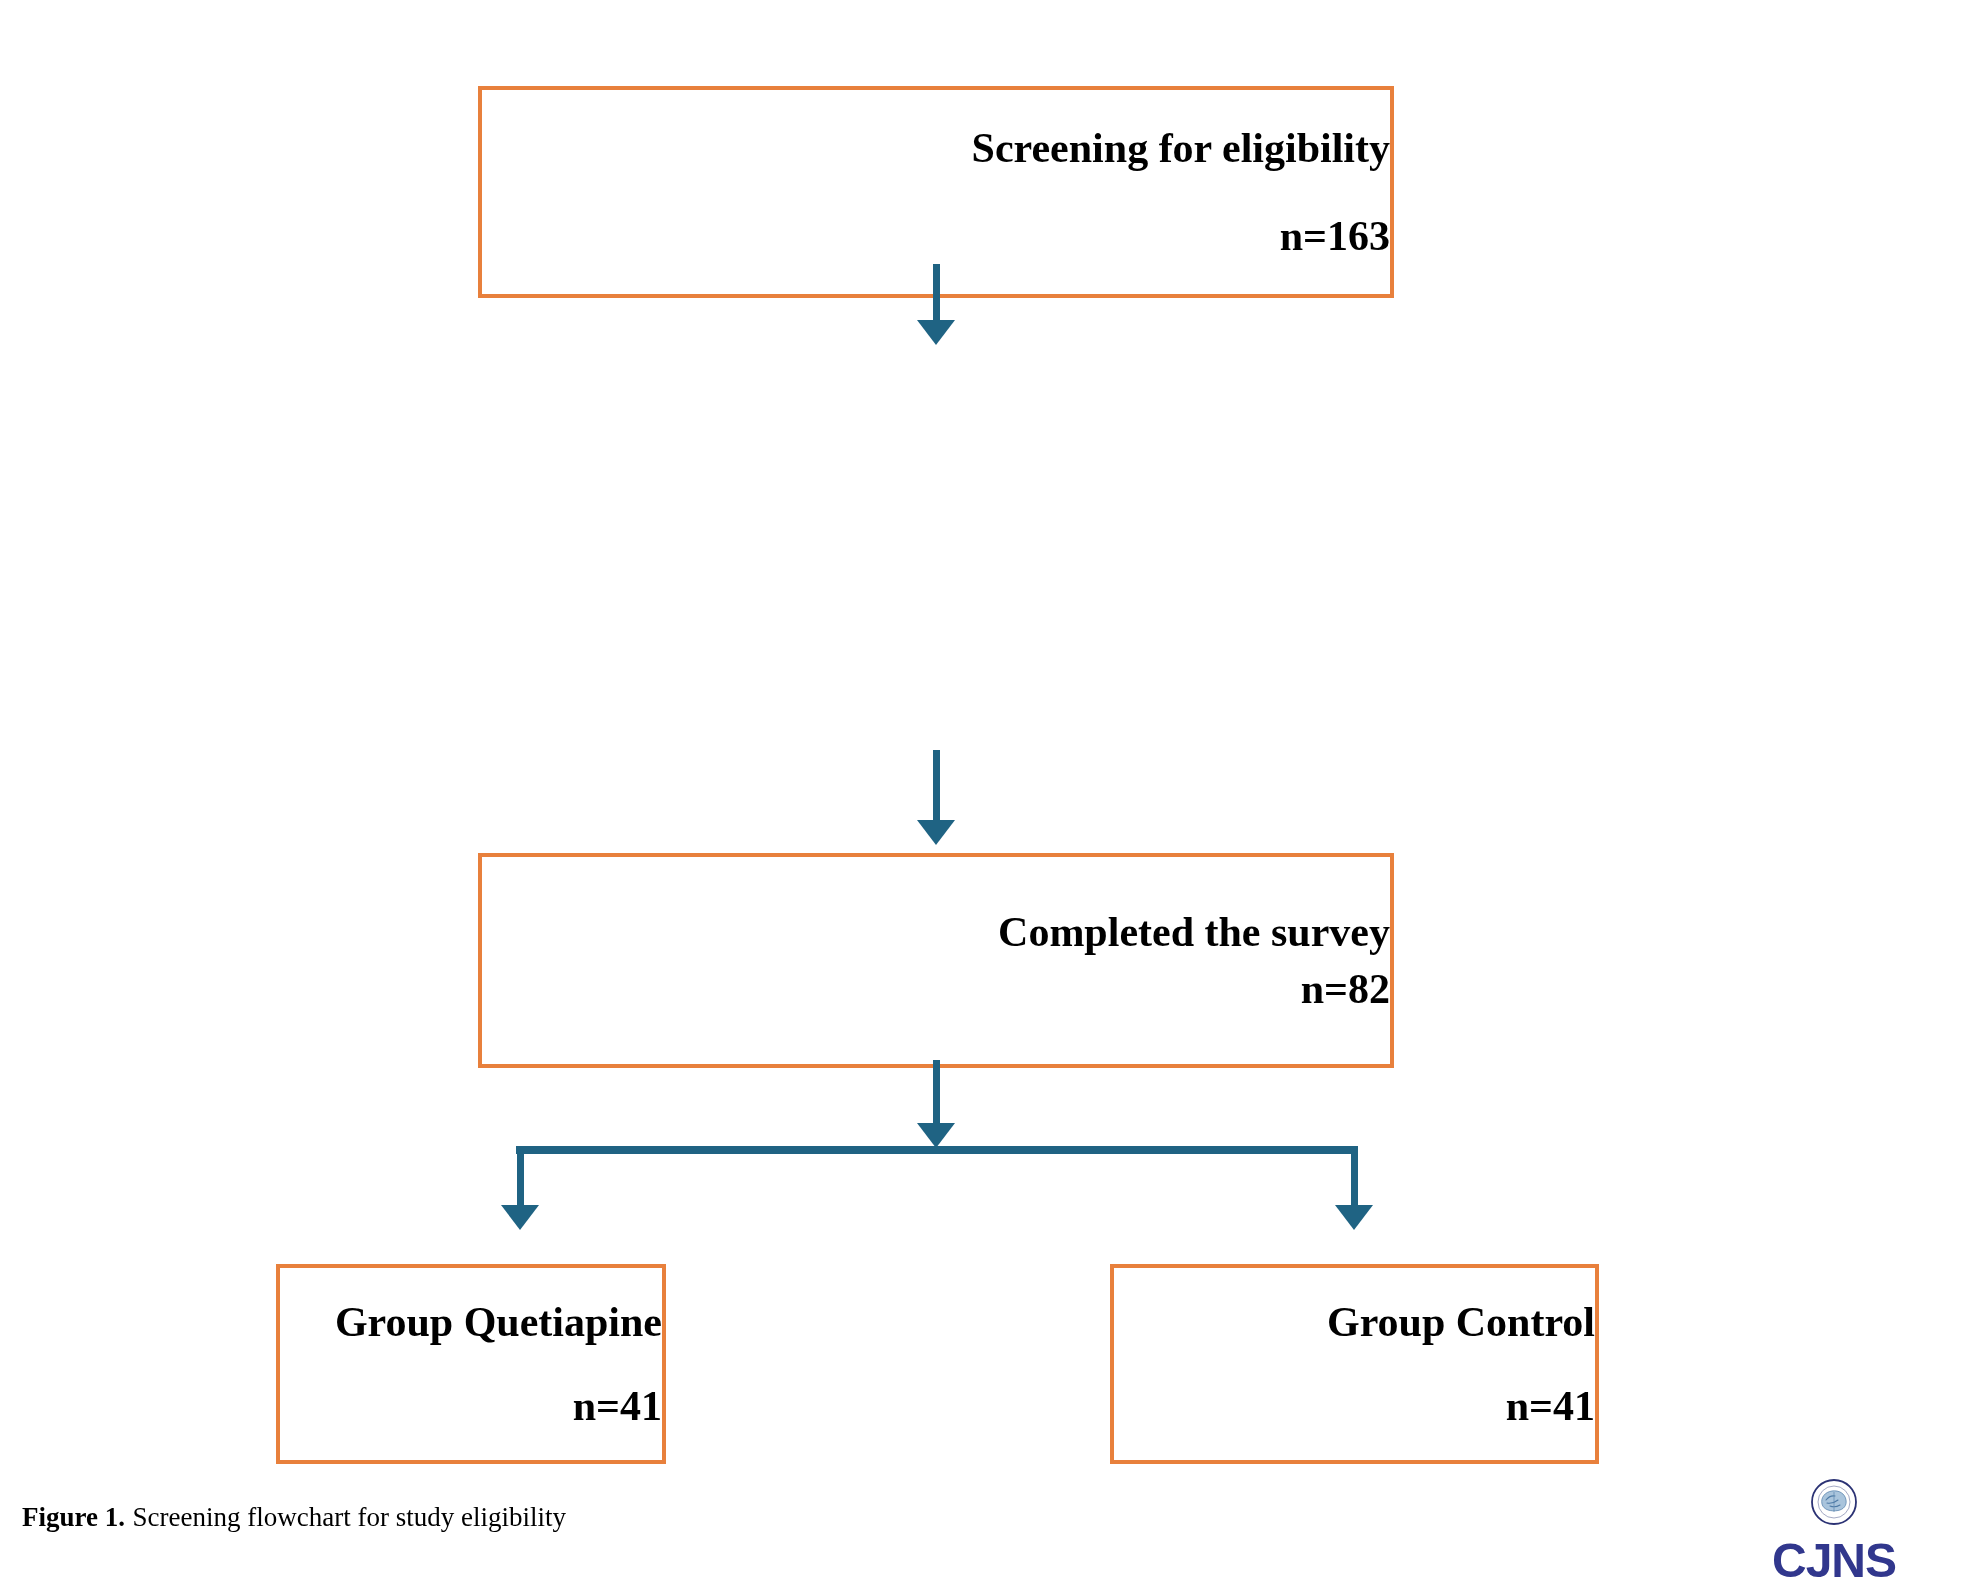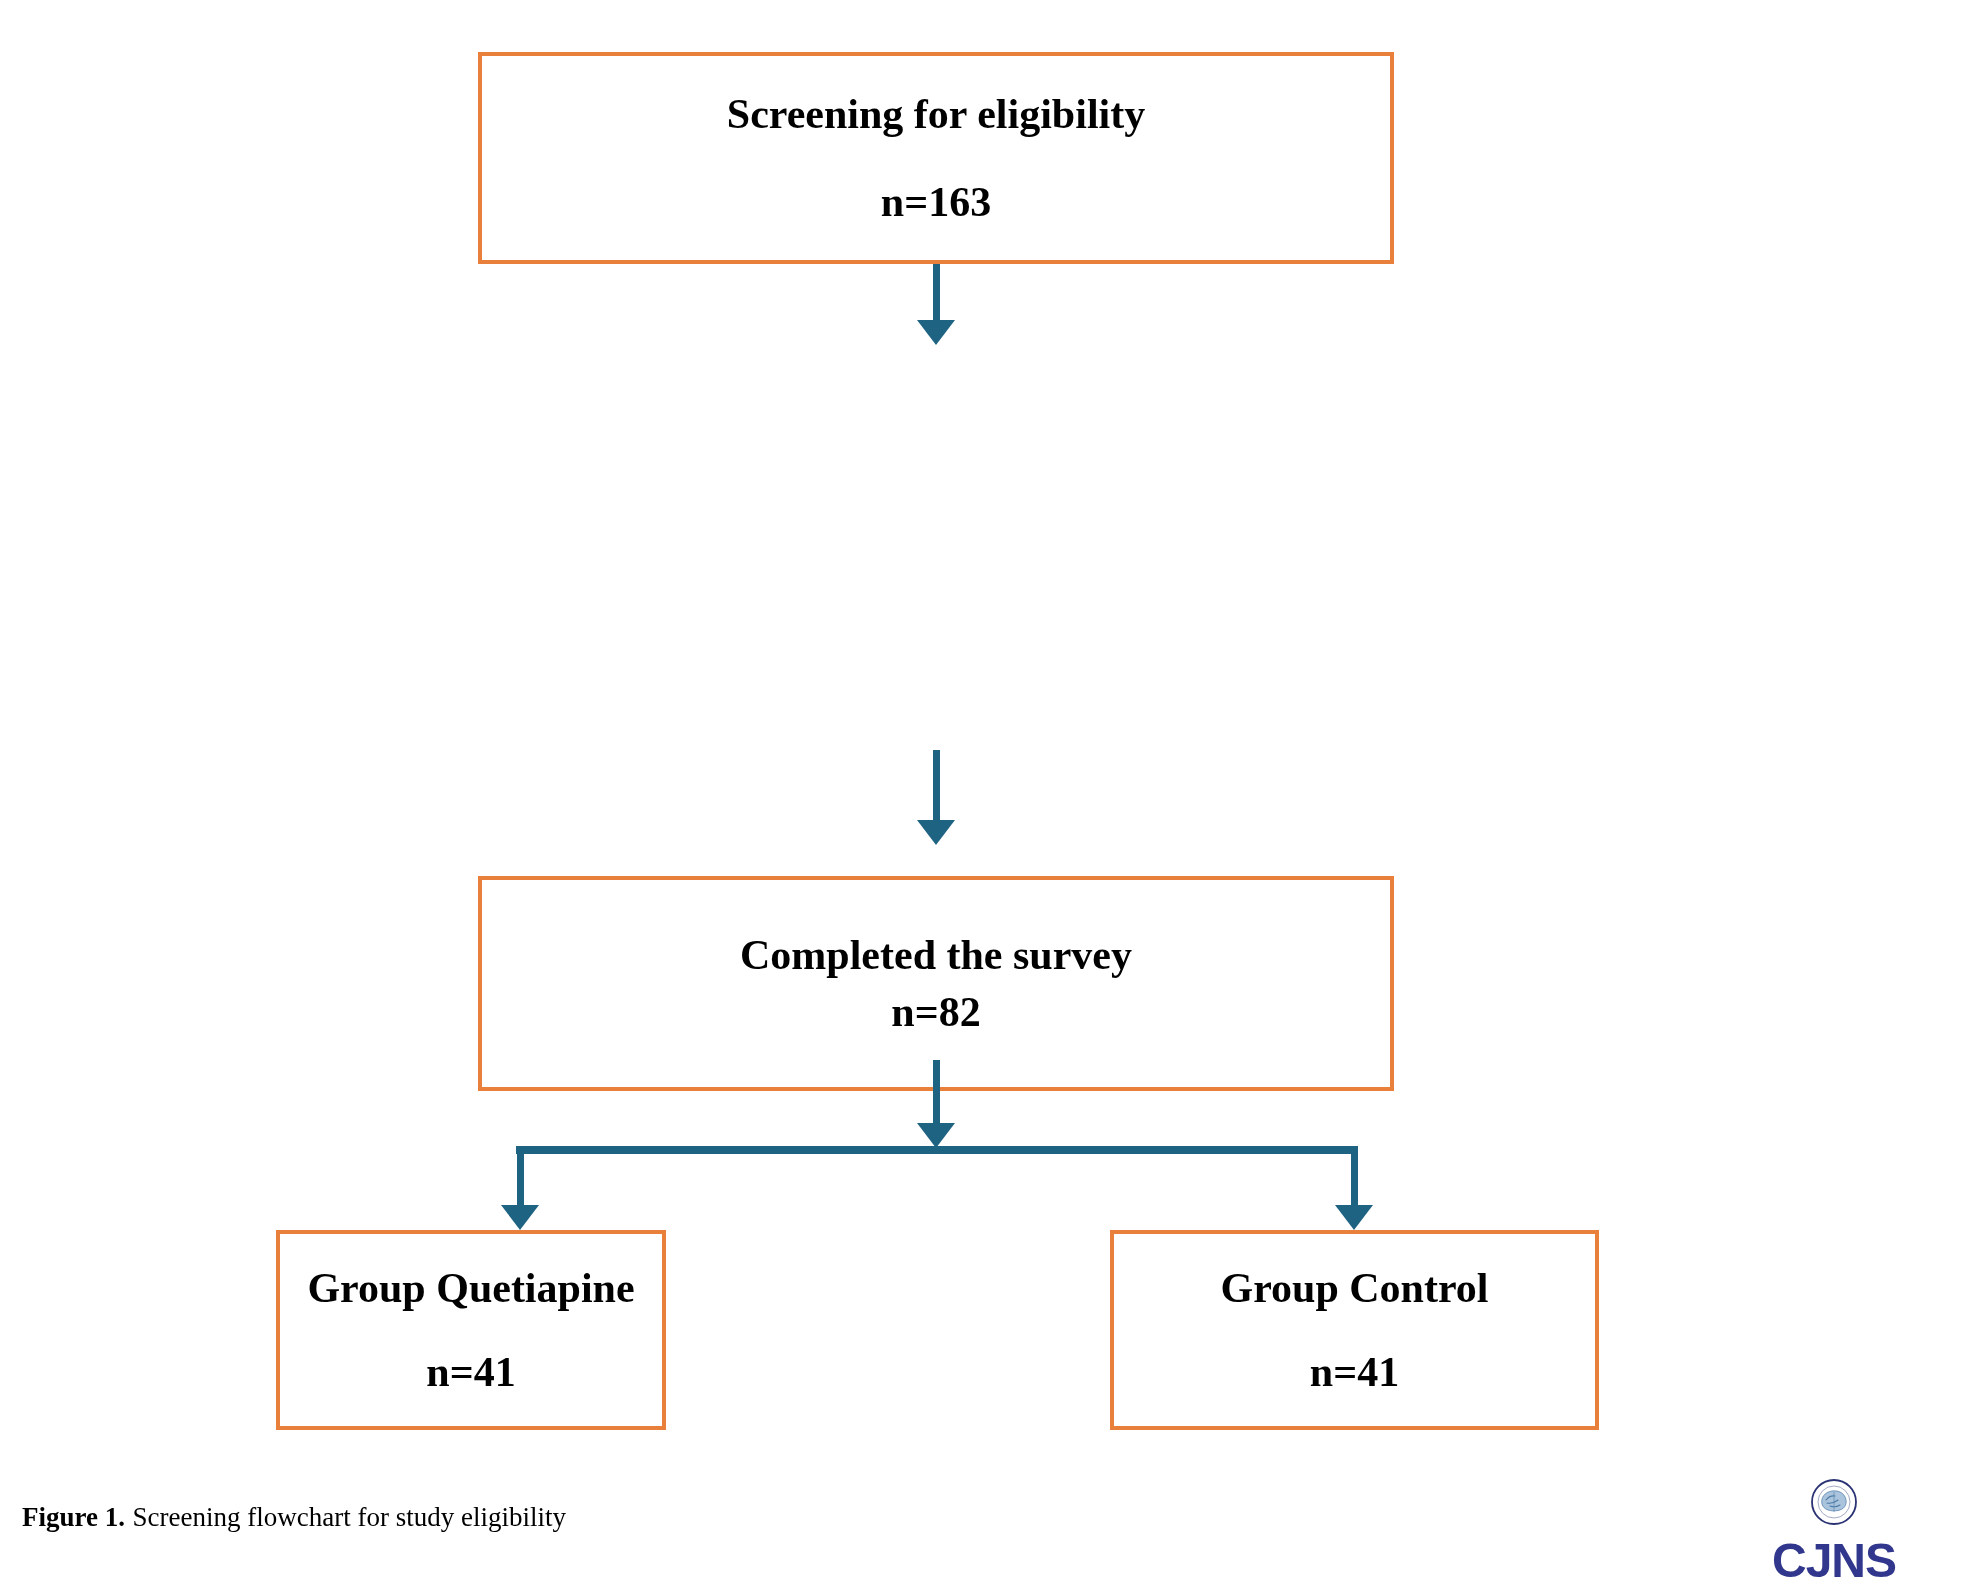--- a/index.html
+++ b/index.html
@@ -19,24 +19,25 @@
     border: 4px solid var(--box-border, #E8803C);
     background: #ffffff;
     display: flex;
     flex-direction: column;
     color: #000000;
     font-weight: bold;
     font-size: 42px;
     line-height: 1.05;
   }
   .fbox.centered {
-    align-items: center;
+    align-items: flex-end;
     justify-content: center;
     text-align: center;
     gap: 44px;
+    margin-top: 34px;
   }
   .fbox.leftalign {
     align-items: flex-start;
     justify-content: flex-start;
     text-align: left;
     padding: 50px 30px 30px 88px;
     gap: 44px;
   }
   .fbox.small { gap: 40px; }
 
@@ -109,21 +110,21 @@
     <div class="shaft"></div>
     <div class="head"></div>
   </div>
 
 
   <div class="varrow" style="left:917px; top:750px; height:95px;">
     <div class="shaft"></div>
     <div class="head"></div>
   </div>
 
-  <div class="fbox centered" style="left:478px; top:876px; width:916px; height:215px;gap:12px;">
+  <div class="fbox centered" style="left:478px; top:819px; width:916px; height:215px;gap:12px;">
     <div>Completed the survey</div>
     <div>n=82</div>
   </div>
 
   <div class="varrow" style="left:917px; top:1060px; height:88px;">
     <div class="shaft"></div>
     <div class="head"></div>
   </div>
 
   <div class="hline" style="left:516px; top:1146px; width:842px;"></div>

